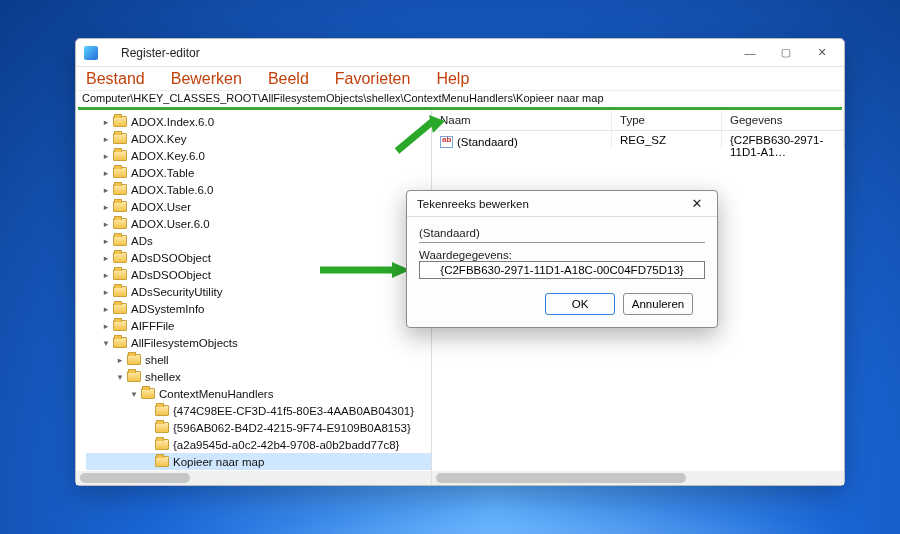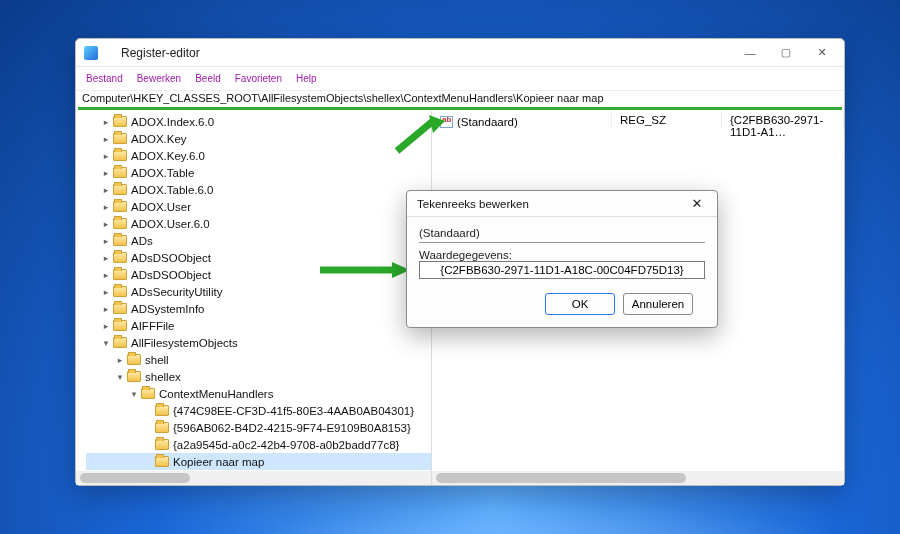--- a/index.html
+++ b/index.html
@@ -6,21 +6,21 @@
   body { margin:0; width:900px; height:534px; background: radial-gradient(circle at 55% 95%, #5caeff 0%, #1a66d6 48%, #0b3b8a 100%); position:relative; overflow:hidden; }
   .swoosh { position:absolute; left:0; right:0; bottom:0; height:120px; background: radial-gradient(ellipse 600px 120px at 60% 160px, rgba(255,255,255,.25) 0%, rgba(255,255,255,0) 60%); pointer-events:none; }
 
   .window { position:absolute; left:75px; top:38px; width:770px; height:448px; background:#fff; border:1px solid #bcbcbc; border-radius:5px; box-shadow:0 10px 28px rgba(0,0,0,.25); display:flex; flex-direction:column; }
   .titlebar { height:28px; display:flex; align-items:center; padding:0 4px 0 8px; border-bottom:1px solid #e5e5e5;gap:17px; }
   .title-ico { width:14px; height:14px; background:linear-gradient(135deg,#5ad1ff 0%,#2f7de0 80%); border-radius:2px; margin-right:6px; }
   .title-txt { font-size:12px; color:#222; flex:1; }
   .winbtns { display:flex; }
   .winbtn { width:36px; height:22px; display:flex; align-items:center; justify-content:center; color:#555; font-size:11px; }
 
-  .menubar { height:24px; display:flex; align-items:center; gap:14px; padding:0 10px; font-size:10px; color:#a21caf; border-bottom:1px solid #eee; }
+  .menubar { height:24px; display:flex; align-items:center; gap:26px; padding:0 10px; font-size:16px; color:#c2410c; border-bottom:1px solid #eee; }
   .menubar span { cursor:default; }
 
   .addrrow { position:relative; height:20px;text-decoration:underline; }
   .addr { position:absolute; left:2px; right:2px; top:1px; font-size:11px; color:#111; white-space:nowrap; overflow:hidden; padding:0 4px; }
   .addr-hl { position:absolute; left:2px; right:2px; top:16px; height:3px; background:#36a936; }
 
   .body { flex:1; display:flex; min-height:0; }
   .tree { width:356px; border-right:1px solid #ddd; overflow:hidden; position:relative; }
   .tree-inner { padding:2px 0 0 10px; font-size:11.5px; color:#111; }
   .row { display:flex; align-items:center; height:17px; white-space:nowrap; }
@@ -195,20 +195,25 @@
             <span class="fld"></span>
             <span class="lbl">Kopieer naar map</span>
           </div>
         </div>
       <div class="tree-sb">
           <div class="thumb"></div>
         </div>
     </div>
 
     <div class="list">
+      <div class="cols">
+        <div class="col c1">Naam</div>
+        <div class="col c2">Type</div>
+        <div class="col c3">Gegevens</div>
+      </div>
       <div class="lrow">
         <div class="col c1">
             <span class="valico"></span>
             <span>(Standaard)</span>
           </div>
         <div class="col c2">REG_SZ</div>
         <div class="col c3">{C2FBB630-2971-11D1-A1…</div>
       </div>
       <div class="list-sb">
           <div class="thumb"></div>

